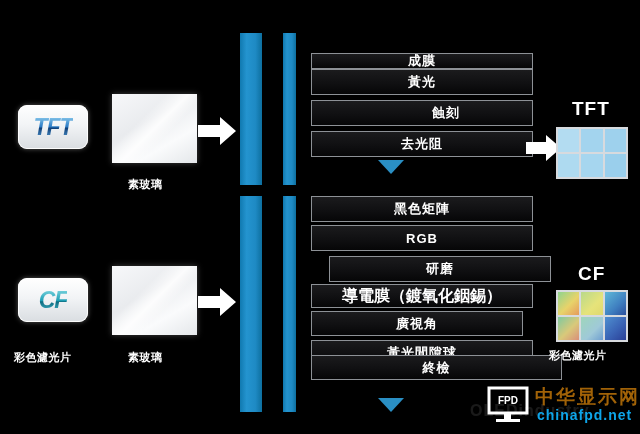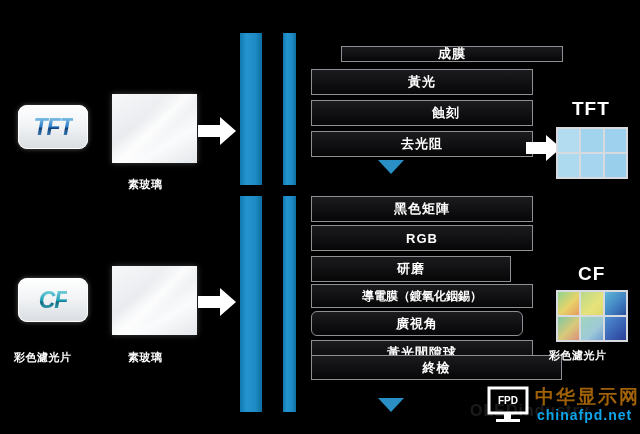--- a/index.html
+++ b/index.html
@@ -88,21 +88,21 @@
     background: linear-gradient(180deg,#1b1b1d 0%,#101012 55%,#060607 100%);
     display: flex;
     align-items: center;
     justify-content: center;
     font-size: 13px;
     font-weight: bold;
     color: #ffffff;
     letter-spacing: 1px;
     white-space: nowrap;
   }
-  .step.small { font-size: 12px; letter-spacing: 0px; }
+  .step.small { font-size: 16px; letter-spacing: 0px; }
 
   
   .tri-down {
     position: absolute;
     width: 0; height: 0;
     border-left: 13px solid transparent;
     border-right: 13px solid transparent;
     border-top: 14px solid #2a8fc4;
   }
 
@@ -197,40 +197,40 @@
       <polygon points="2,11 24,11 24,3 40,17 24,31 24,23 2,23" fill="#ffffff"></polygon>
     </svg>
   </div>
 
   <div class="bluebar" style="left:240px; top:33px;  width:22px; height:152px;"></div>
   <div class="bluebar" style="left:283px; top:33px;  width:13px; height:152px;"></div>
   <div class="bluebar" style="left:240px; top:196px; width:22px; height:216px;"></div>
   <div class="bluebar" style="left:283px; top:196px; width:13px; height:216px;"></div>
 
   <div id="tft-steps">
-    <div class="step" style="left:311px; top:46px;  width:222px; height:16px;margin-left:30px;">成膜</div>
+    <div class="step" style="left:311px; top:53px;  width:222px; height:16px;">成膜</div>
     <div class="step" style="left:311px; top:69px;  width:222px; height:26px;">黃光</div>
     <div class="step" style="left:311px; top:100px; width:222px; height:26px;padding-left:48px;">蝕刻</div>
     <div class="step" style="left:311px; top:131px; width:222px; height:26px;">去光阻</div>
   </div>
 
   <div class="tri-down" style="left:378px; top:160px;"></div>
 
   <div class="arrow-right" style="left:525px; top:133px;">
     <svg width="38" height="30" viewBox="0 0 38 30" aria-hidden="true">
       <polygon points="1,9 21,9 21,2 36,15 21,28 21,21 1,21" fill="#ffffff"></polygon>
     </svg>
   </div>
 
   <div id="cf-steps">
     <div class="step" style="left:311px; top:196px; width:222px; height:26px;">黑色矩陣</div>
     <div class="step" style="left:311px; top:225px; width:222px; height:26px;">RGB</div>
-    <div class="step" style="left:311px; top:256px; width:200px; height:26px;">研磨</div>
+    <div class="step" style="left:329px; top:256px; width:222px; height:26px;">研磨</div>
     <div class="step small" style="left:311px; top:284px; width:222px; height:24px;">導電膜（鍍氧化銦錫）</div>
-    <div class="step" style="left:311px; top:311px; width:212px; height:25px;border-radius:6px;">廣視角</div>
+    <div class="step" style="left:311px; top:311px; width:212px; height:25px;">廣視角</div>
     <div class="step" style="left:311px; top:340px; width:222px; height:25px;">黃光間隙球</div>
     <div class="step" style="left:311px; top:355px; width:251px; height:25px;text-align:center;">終檢</div>
   </div>
 
   <div class="tri-down" style="left:378px; top:398px;"></div>
 
   <div class="outlabel" style="left:572px; top:98px;">TFT</div>
   <div class="panel panel-tft" style="left:556px; top:127px; width:72px; height:52px;">
     <div class="cell c0"></div>
     <div class="cell c1"></div>

